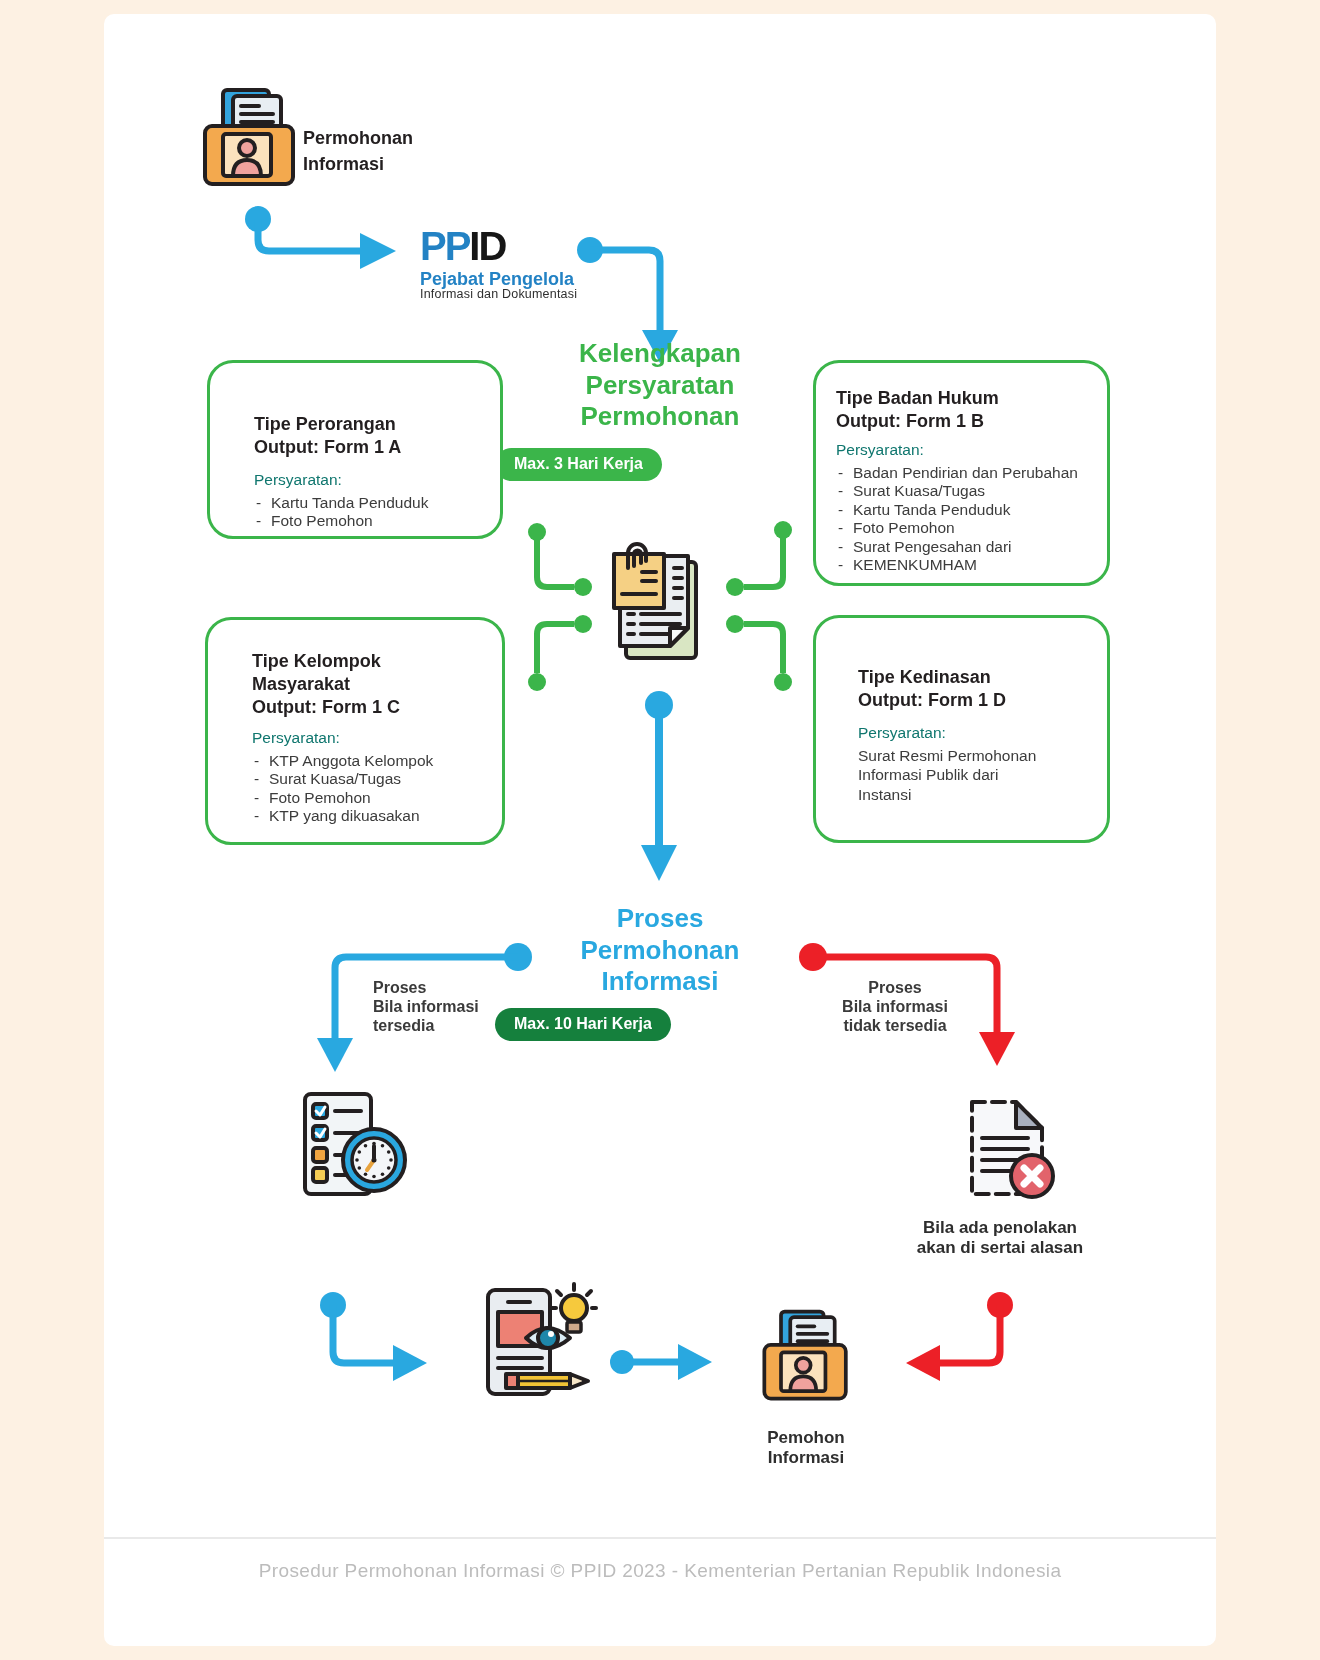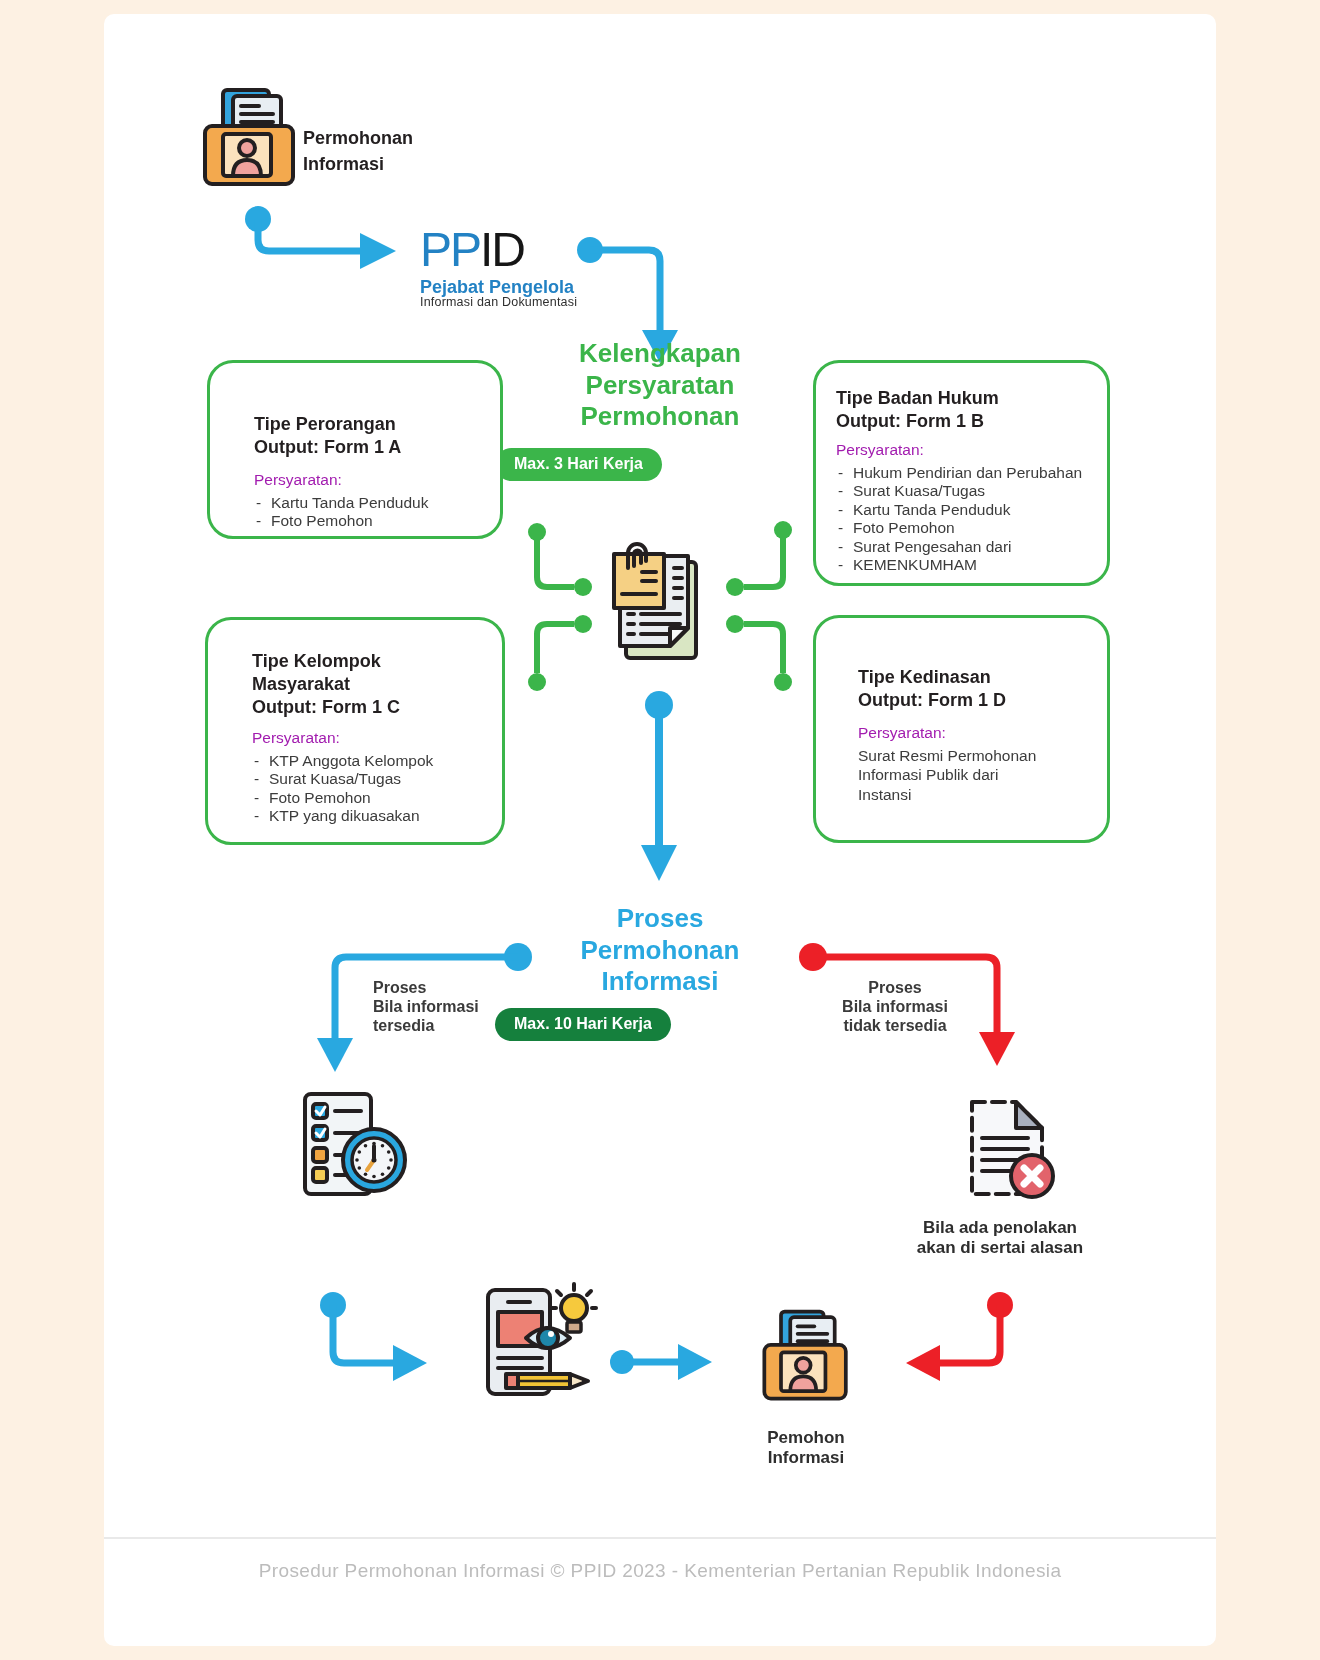--- a/index.html
+++ b/index.html
@@ -4,35 +4,35 @@
 <style>
   html,body{margin:0;padding:0;background:#fdf1e3;}
   .stage{position:relative;width:1320px;height:1660px;background:#fdf1e3;overflow:hidden;
          font-family:"Liberation Sans",sans-serif;color:#231f20;}
   .card{position:absolute;left:104px;top:14px;width:1112px;height:1632px;background:#ffffff;border-radius:10px;}
   .overlay{position:absolute;left:0;top:0;}
   .abs{position:absolute;}
   .ml{white-space:pre-line;}
   .start-label{font-size:18px;font-weight:700;line-height:1.44;color:#231f20;}
   .logo{line-height:1;}
-  .logo-word{font-size:48px;font-weight:400;letter-spacing:-2px;}
+  .logo-word{font-size:40px;font-weight:700;letter-spacing:-2px;}
   .logo-pp{color:#2382c4;}
   .logo-id{color:#161616;}
   .logo-sub1{font-size:18px;font-weight:700;color:#2382c4;margin-top:4px;letter-spacing:0px;}
   .logo-sub2{font-size:12.5px;font-weight:400;color:#2f2f2f;margin-top:0;letter-spacing:0.2px;}
   .stage-title{width:330px;text-align:center;font-size:26px;font-weight:700;line-height:1.22;}
   .t-green{color:#3bb54a;}
   .t-blue{color:#29a8e0;}
   .badge-wrap{width:330px;display:flex;justify-content:flex-start;}
   .pill{display:inline-block;color:#fff;font-size:16px;font-weight:700;padding:7px 19px 8px;border-radius:20px;}
   .pill-green{background:#3bb54a;}
   .pill-blue{background:#15803d;}
   .gbox{position:absolute;background:#fff;border:3.5px solid #3bb54a;border-radius:26px;box-sizing:border-box;}
   .box-title{font-size:18px;font-weight:700;line-height:1.28;color:#231f20;white-space:pre-line;}
-  .req{margin-top:12px;font-size:15.5px;font-weight:500;color:#a21caf;line-height:1.2;}
+  .req{margin-top:12px;font-size:15.5px;font-weight:500;color:#0f766e;line-height:1.2;}
   .req-body{font-size:15.5px;font-weight:500;color:#3c3c3c;line-height:1.26;white-space:pre-line;margin-top:3px;}
   .req-list{list-style:none;margin:4px 0 0;padding:0;font-size:15.5px;font-weight:500;color:#3c3c3c;}
   .req-list li{position:relative;padding-left:17px;line-height:18.5px;}
   .req-list li::before{content:"-";position:absolute;left:2px;}
   .branch-label{font-size:16px;font-weight:600;color:#3a3a3a;line-height:1.19;}
   .caption{font-size:17px;font-weight:700;color:#2e2e2e;line-height:1.15;text-align:center;}
   .divider{position:absolute;left:104px;top:1537px;width:1112px;height:2px;background:#e9e9e9;}
   .footer-text{position:absolute;left:0;top:1560px;width:1320px;text-align:center;
                font-size:19px;font-weight:400;color:#bcbcbc;letter-spacing:0.4px;}
 </style>
@@ -160,21 +160,21 @@
       <li>Kartu Tanda Penduduk</li>
       <li>Foto Pemohon</li>
     </ul>
   </div>
 
   <div class="gbox" style="left:813px;top:360px;width:297px;height:226px;padding:24px 12px 0 20px">
     <div class="box-title">Tipe Badan Hukum
 Output: Form 1 B</div>
     <div class="req" style="margin-top:8px">Persyaratan:</div>
     <ul class="req-list">
-      <li>Hukum Pendirian dan Perubahan</li>
+      <li>Badan Pendirian dan Perubahan</li>
       <li>Surat Kuasa/Tugas</li>
       <li>Kartu Tanda Penduduk</li>
       <li>Foto Pemohon</li>
       <li>Surat Pengesahan dari</li>
       <li>KEMENKUMHAM</li>
     </ul>
   </div>
 
   <div class="gbox" style="left:205px;top:617px;width:300px;height:228px;padding:30px 12px 0 44px">
     <div class="box-title">Tipe Kelompok

